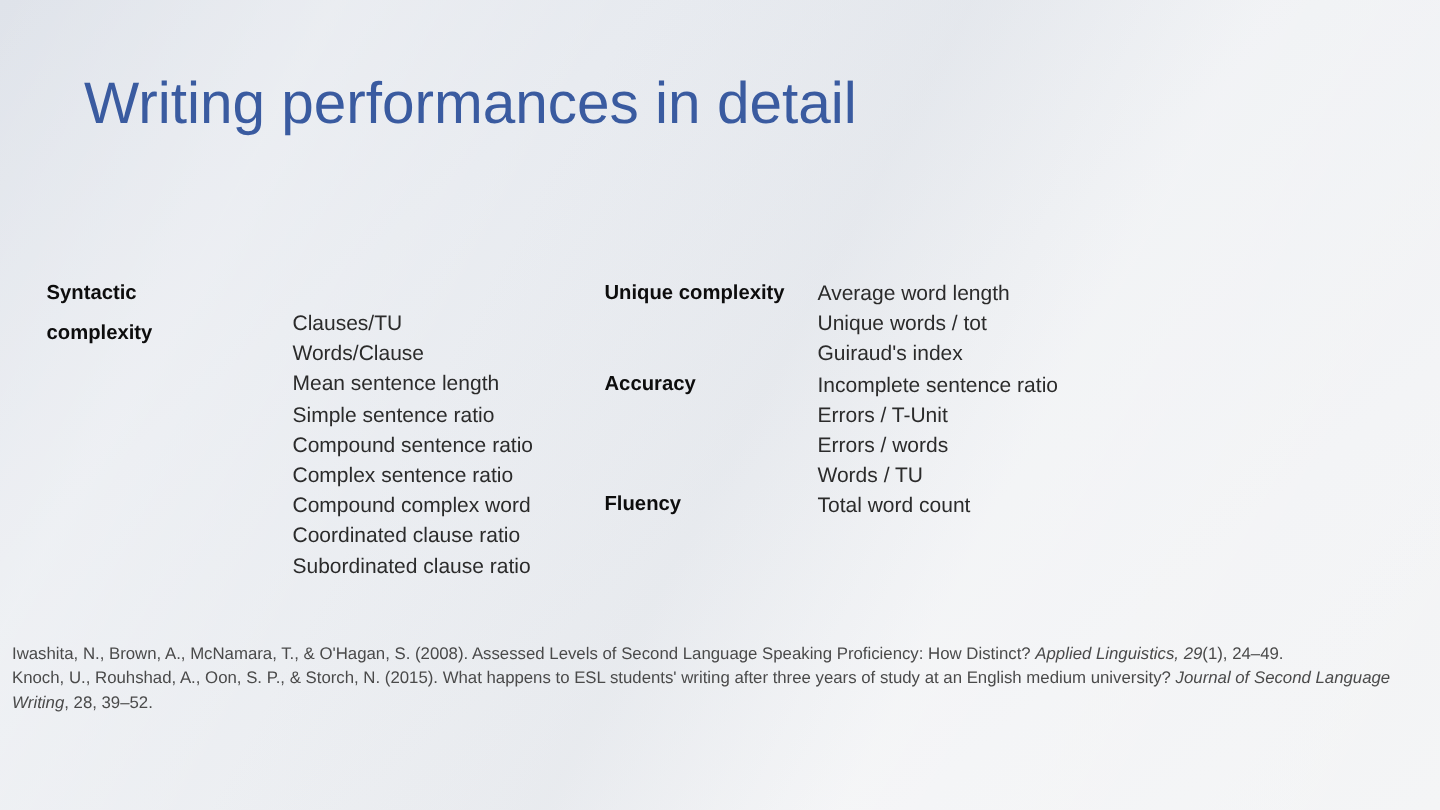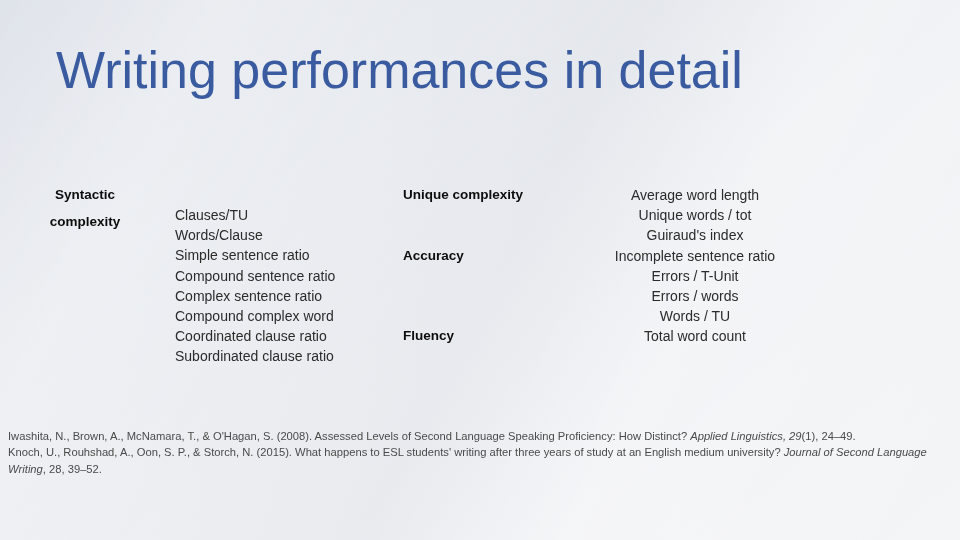--- a/index.html
+++ b/index.html
@@ -48,42 +48,42 @@
     height: 100%;
   }
 
   
   .title {
     position: absolute;
     left: 56px;
     top: 38px;
     width: 860px;
     color: #3a5ba0;
-    font-size: 52px;
+    font-size: 39px;
     line-height: 64px;
     font-weight: 400;
     letter-spacing: 0px;
     white-space: nowrap;
   }
 
   
   .content {
     position: absolute;
     left: 0;
     top: 178px;
     width: 960px;
     height: 220px;
   }
 
   .col {
     position: absolute;
     top: 0;
   }
 
-  .col-left-label   { left: 15px;  width: 140px; text-align: center; }
+  .col-left-label   { left: 31px;  width: 140px; }
   .col-left-items   { left: 175px; width: 215px; }
   .col-right-label  { left: 403px; width: 145px; }
   .col-right-items  { left: 545px; width: 300px; }
 
   .cat {
     font-size: 13.5px;
     line-height: 20.2px;
     font-weight: bold;
     color: #0d0d0d;
     white-space: nowrap;
@@ -104,23 +104,23 @@
     color: #2b2b2b;
     white-space: nowrap;
   }
 
   .spacer {
     height: 20.2px;
   }
 
   
   .col-left-label .cat      { margin-top: 7px; }
-  .col-left-items           { margin-top: 0; padding-top: 27px; }
+  .col-left-items           { margin-top: 0; padding-top: 27px; margin-left: 20px; }
   .col-right-label          { padding-top: 7px; }
-  .col-right-items          { padding-top: 7px; text-align: center; }
+  .col-right-items          { padding-top: 7px; }
 
   
   .refs {
     position: absolute;
     left: 8px;
     top: 428px;
     width: 948px;
     color: #4a4a4a;
     font-size: 11.2px;
     line-height: 16.4px;
@@ -144,20 +144,21 @@
     <div class="content">
 
       <div class="col col-left-label">
         <div class="cat">Syntactic</div>
         <div class="cat">complexity</div>
       </div>
 
       <div class="col col-left-items">
         <div class="item">Clauses/TU</div>
         <div class="item">Words/Clause</div>
+        <div class="item">Mean sentence length</div>
         <div class="item">Simple sentence ratio</div>
         <div class="item">Compound sentence ratio</div>
         <div class="item">Complex sentence ratio</div>
         <div class="item">Compound complex word</div>
         <div class="item">Coordinated clause ratio</div>
         <div class="item">Subordinated clause ratio</div>
       </div>
 
       <div class="col col-right-label">
         <div class="cat-sub">Unique complexity</div>

